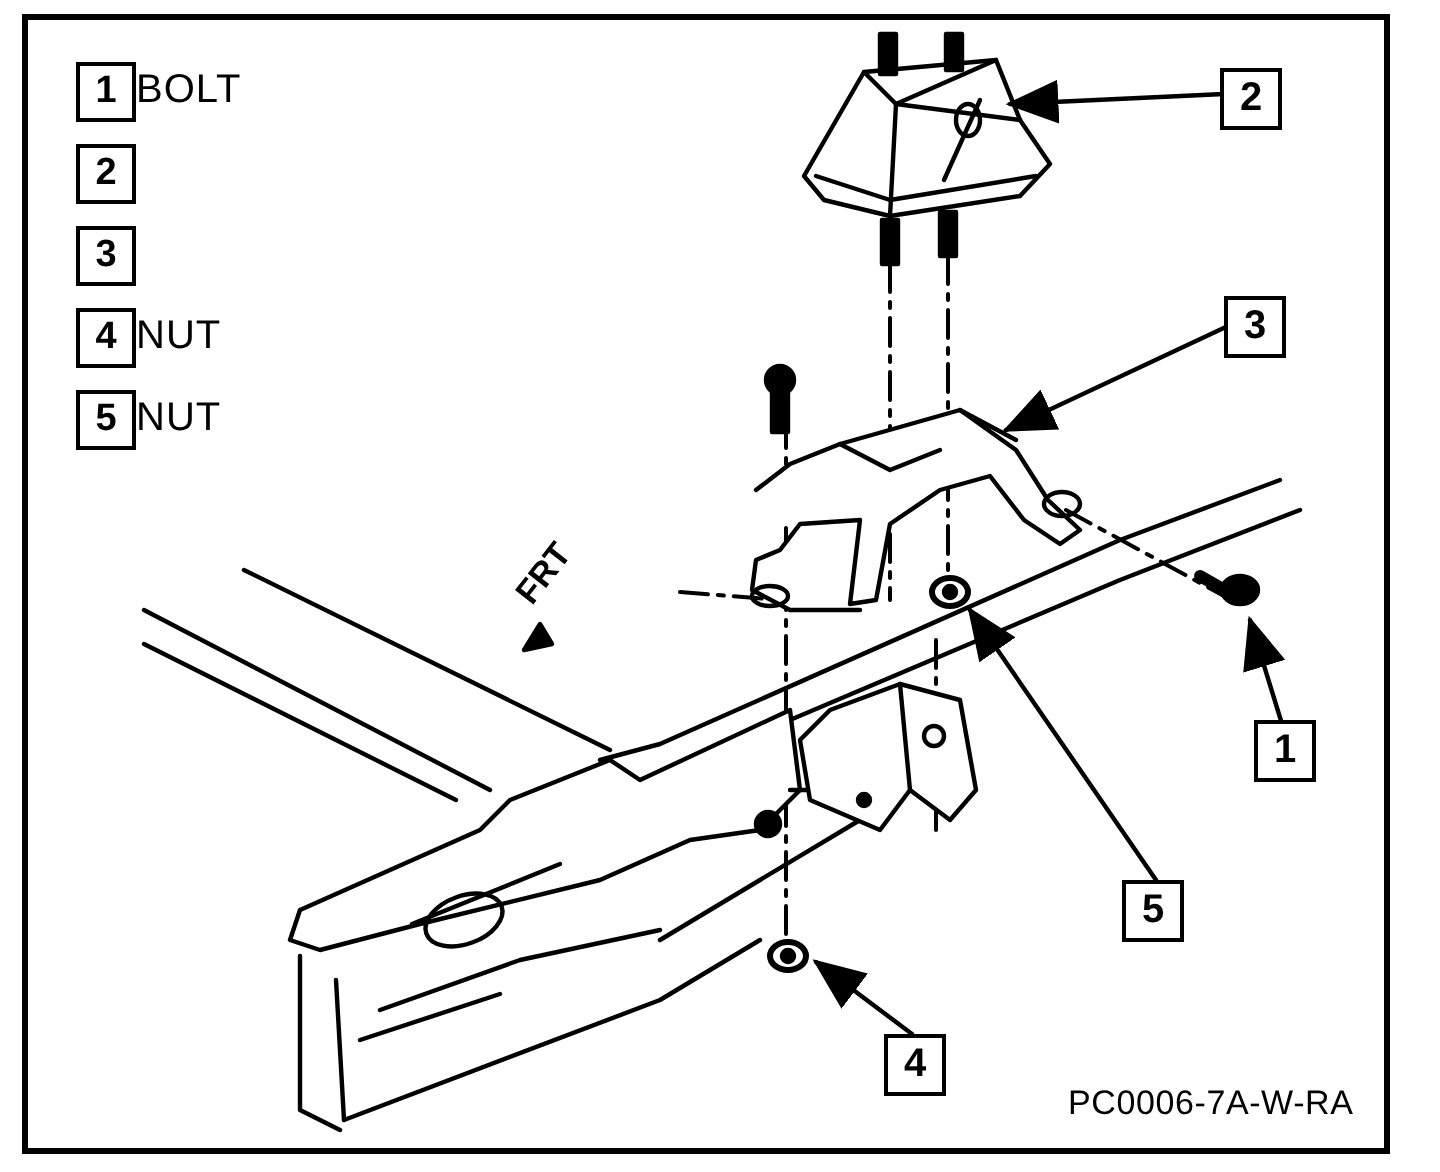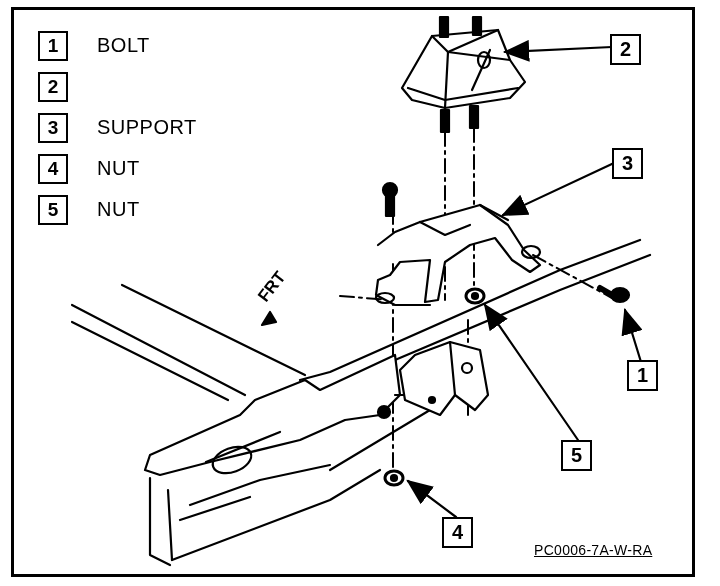--- a/index.html
+++ b/index.html
@@ -1,42 +1,41 @@
 <!DOCTYPE html>
 <html><head>
 <meta charset="utf-8">
 <style>
   html, body { margin: 0; padding: 0; background: #ffffff; }
   body { width: 720px; height: 586px; position: relative; overflow: hidden; font-family: "Liberation Sans", sans-serif; color: #000; }
   .frame { position: absolute; left: 11px; top: 7px; width: 684px; height: 570px; border: 3px solid #000; box-sizing: border-box; }
   .legend { position: absolute; left: 38px; top: 25px; }
   .legend-row { display: flex; align-items: center; height: 41px; }
   .num-box { width: 30px; height: 30px; border: 2px solid #000; box-sizing: border-box; display: flex; align-items: center; justify-content: center; font-size: 19px; font-weight: 600; }
-  .legend-label { margin-left: 29px; font-size: 20px; letter-spacing: 0.5px; }
+  .legend-label { margin-left: 0; font-size: 20px; letter-spacing: 0.5px; }
   .callout { position: absolute; width: 31px; height: 31px; border: 2px solid #000; box-sizing: border-box; background: #fff; display: flex; align-items: center; justify-content: center; font-size: 20px; font-weight: 600; }
-  .code { position: absolute; left: 534px; top: 542px; font-size: 14px; letter-spacing: 0.3px; text-decoration: underline; }
+  .code { position: absolute; left: 534px; top: 542px; font-size: 17px; letter-spacing: 0.3px; }
   svg.art { position: absolute; left: 0; top: 0; }
   .frt { position: absolute; left: 262px; top: 290px; transform: rotate(-52deg); transform-origin: left center; font-size: 17px; font-weight: bold; }
 </style>
 </head>
 <body>
 
 <div class="frame"></div>
 
 <div class="legend">
   <div class="legend-row">
     <div class="num-box">1</div>
     <div class="legend-label">BOLT</div>
   </div>
   <div class="legend-row">
     <div class="num-box">2</div>
   </div>
   <div class="legend-row">
     <div class="num-box">3</div>
-    <div class="legend-label">SUPPORT</div>
   </div>
   <div class="legend-row">
     <div class="num-box">4</div>
     <div class="legend-label">NUT</div>
   </div>
   <div class="legend-row">
     <div class="num-box">5</div>
     <div class="legend-label">NUT</div>
   </div>
 </div>

